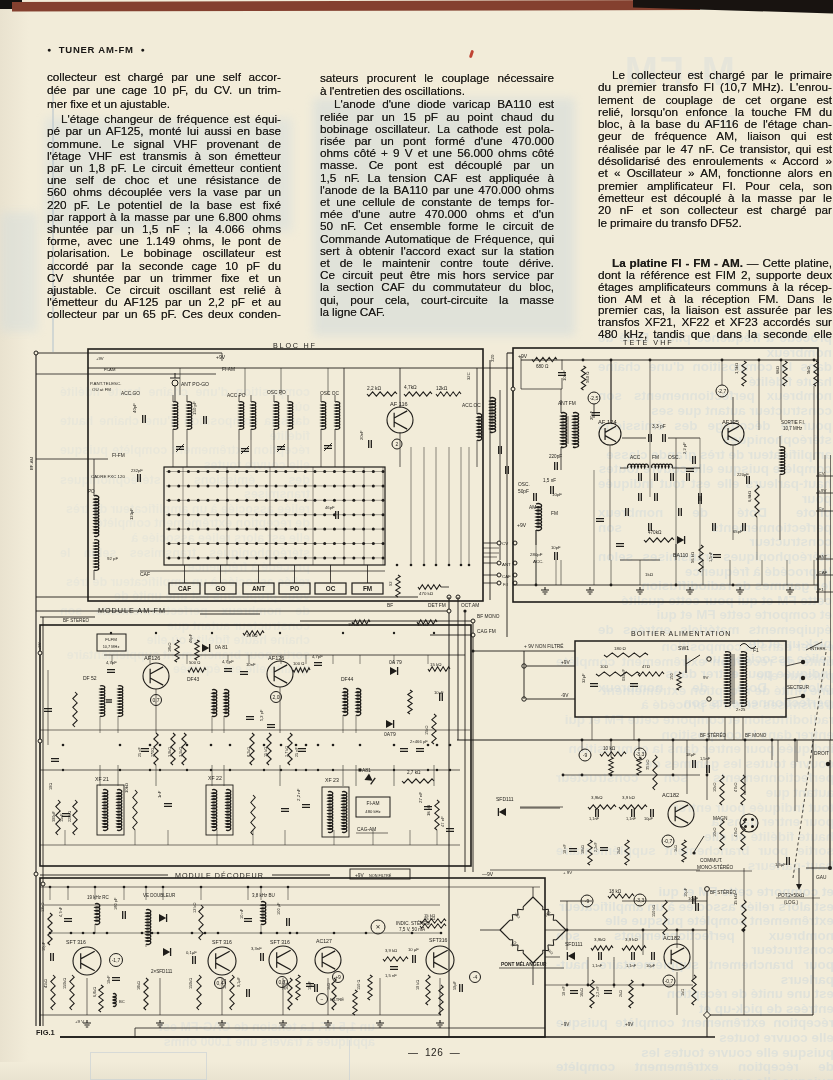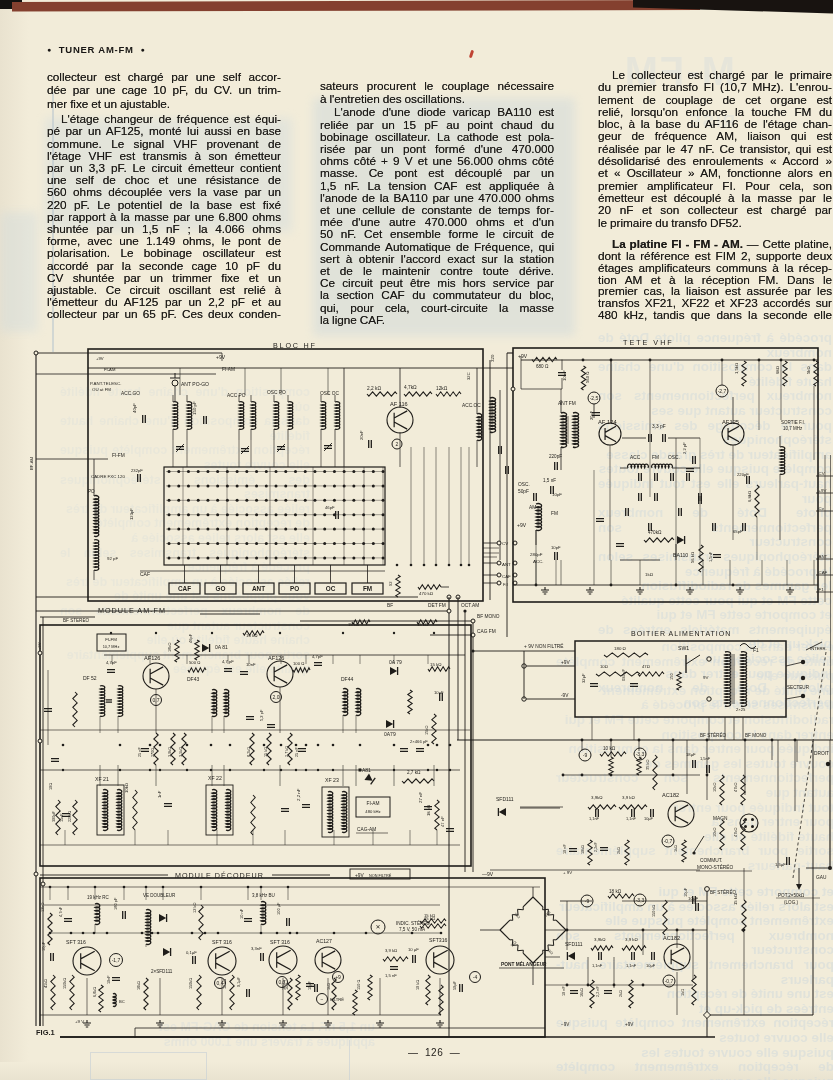--- a/index.html
+++ b/index.html
@@ -57,38 +57,38 @@
 <div style="line-height:13.4px;">
 <div class="l">collecteur est chargé par une self accor-</div>
 <div class="l">dée par une cage 10 pF, du CV. un trim-</div>
 <div class="l e">mer fixe et un ajustable.</div>
 </div>
 <div style="line-height:12.2px;margin-top:2px;">
 <div class="l" style="text-indent:14px">L'étage changeur de fréquence est équi-</div>
 <div class="l">pé par un AF125, monté lui aussi en base</div>
 <div class="l">commune. Le signal VHF provenant de</div>
 <div class="l">l'étage VHF est transmis à son émetteur</div>
-<div class="l">par un 3,3 pF. Le circuit émetteur contient</div>
+<div class="l">par un 1,8 pF. Le circuit émetteur contient</div>
 <div class="l">une self de choc et une résistance de</div>
 <div class="l">560 ohms découplée vers la vase par un</div>
 <div class="l">220 pF. Le potentiel de la base est fixé</div>
 <div class="l">par rapport à la masse par une 6.800 ohms</div>
 <div class="l">shuntée par un 1,5 nF ; la 4.066 ohms</div>
 <div class="l">forme, avec une 1.149 ohms, le pont de</div>
 <div class="l">polarisation. Le bobinage oscillateur est</div>
 <div class="l">accordé par la seconde cage 10 pF du</div>
 <div class="l">CV shuntée par un trimmer fixe et un</div>
 <div class="l">ajustable. Ce circuit oscillant est relié à</div>
 <div class="l">l'émetteur du AF125 par un 2,2 pF et au</div>
 <div class="l">collecteur par un 65 pF. Ces deux conden-</div>
 </div>
 </div>
 
 <div class="col" style="left:320px;top:71.5px">
-<div style="line-height:13.4px;margin-top:8px;">
+<div style="line-height:13.4px;">
 <div class="l">sateurs procurent le couplage nécessaire</div>
 <div class="l e">à l'entretien des oscillations.</div>
 </div>
 <div style="line-height:12.2px;margin-top:0;">
 <div class="l" style="text-indent:14px">L'anode d'une diode varicap BA110 est</div>
 <div class="l">reliée par un 15 pF au point chaud du</div>
 <div class="l">bobinage oscillateur. La cathode est pola-</div>
 <div class="l">risée par un pont formé d'une 470.000</div>
 <div class="l">ohms côté + 9 V et une 56.000 ohms côté</div>
 <div class="l">masse. Ce pont est découplé par un</div>
@@ -116,21 +116,21 @@
 <div class="l">bloc, à la base du AF116 de l'étage chan-</div>
 <div class="l">geur de fréquence AM, liaison qui est</div>
 <div class="l">réalisée par le 47 nF. Ce transistor, qui est</div>
 <div class="l">désolidarisé des enroulements « Accord »</div>
 <div class="l">et « Oscillateur » AM, fonctionne alors en</div>
 <div class="l">premier amplificateur FI. Pour cela, son</div>
 <div class="l">émetteur est découplé à la masse par le</div>
 <div class="l">20 nF et son collecteur est chargé par</div>
 <div class="l e">le primaire du transfo DF52.</div>
 </div>
-<div style="line-height:11.9px;margin-top:10px;">
+<div style="line-height:11.9px;margin-top:29px;">
 <div class="l" style="text-indent:14px"><b>La platine FI - FM - AM.</b> — Cette platine,</div>
 <div class="l">dont la référence est FIM 2, supporte deux</div>
 <div class="l">étages amplificateurs communs à la récep-</div>
 <div class="l">tion AM et à la réception FM. Dans le</div>
 <div class="l">premier cas, la liaison est assurée par les</div>
 <div class="l">transfos XF21, XF22 et XF23 accordés sur</div>
 <div class="l">480 kHz, tandis que dans la seconde elle</div>
 </div>
 </div>
 

